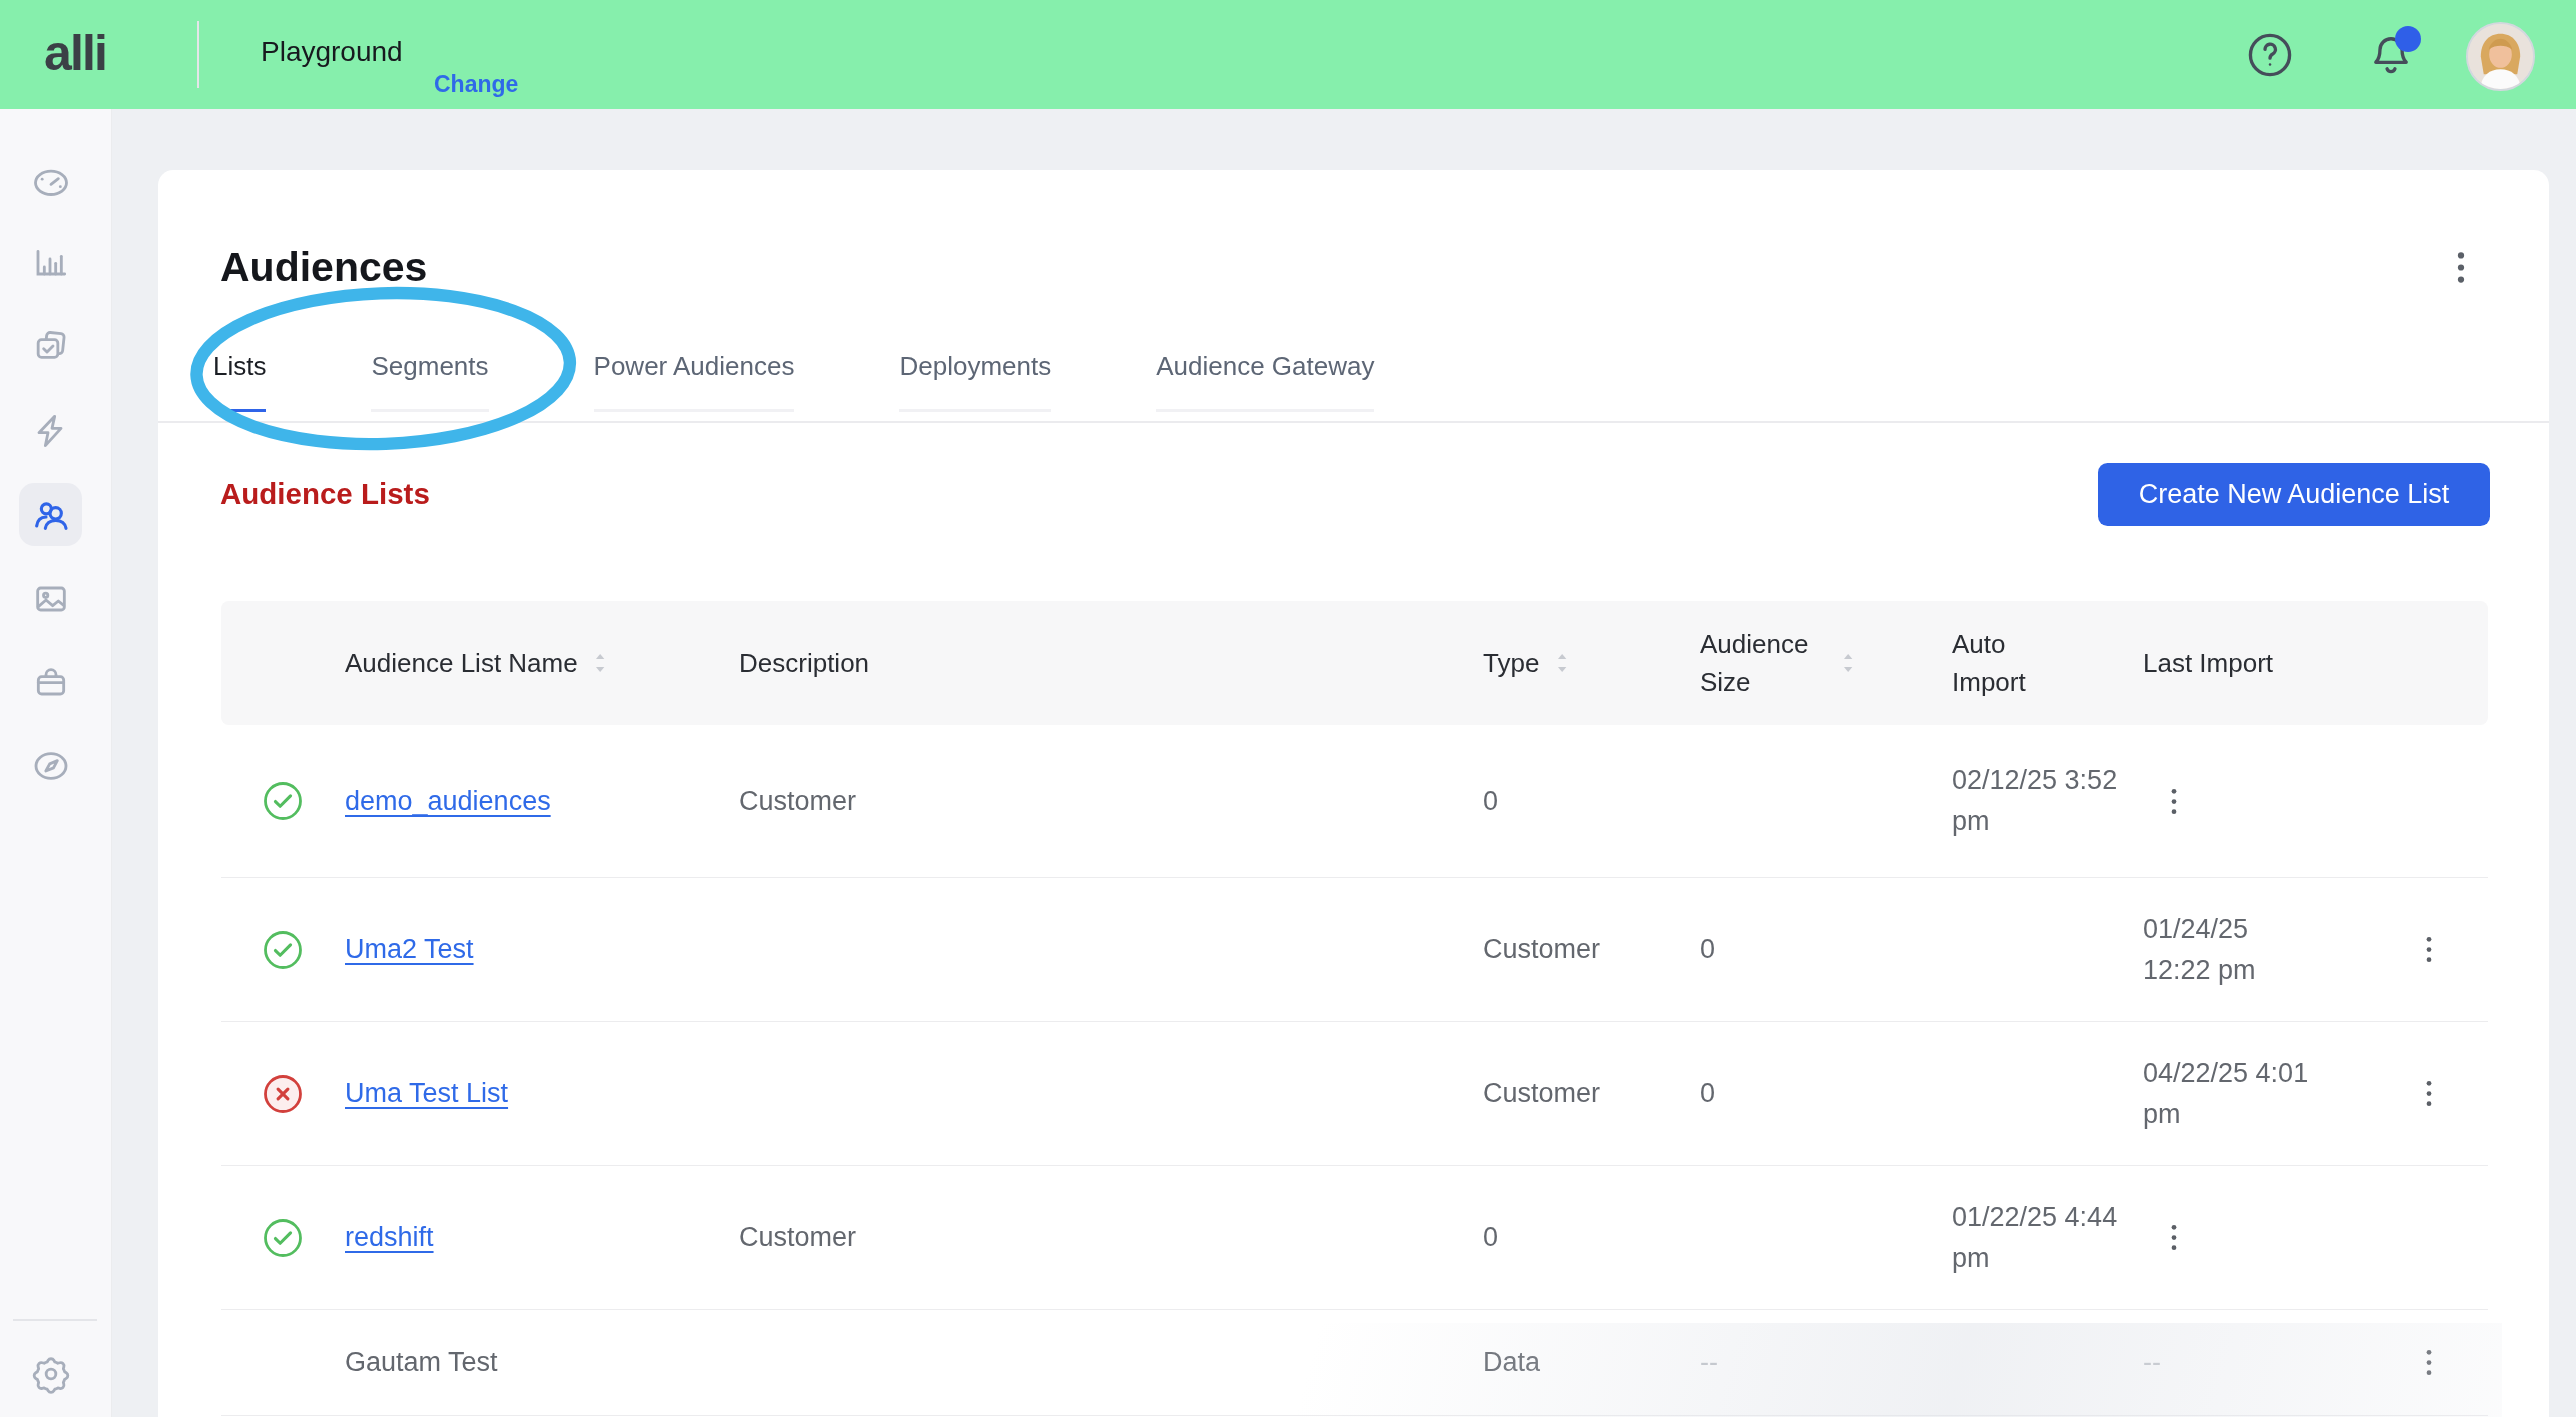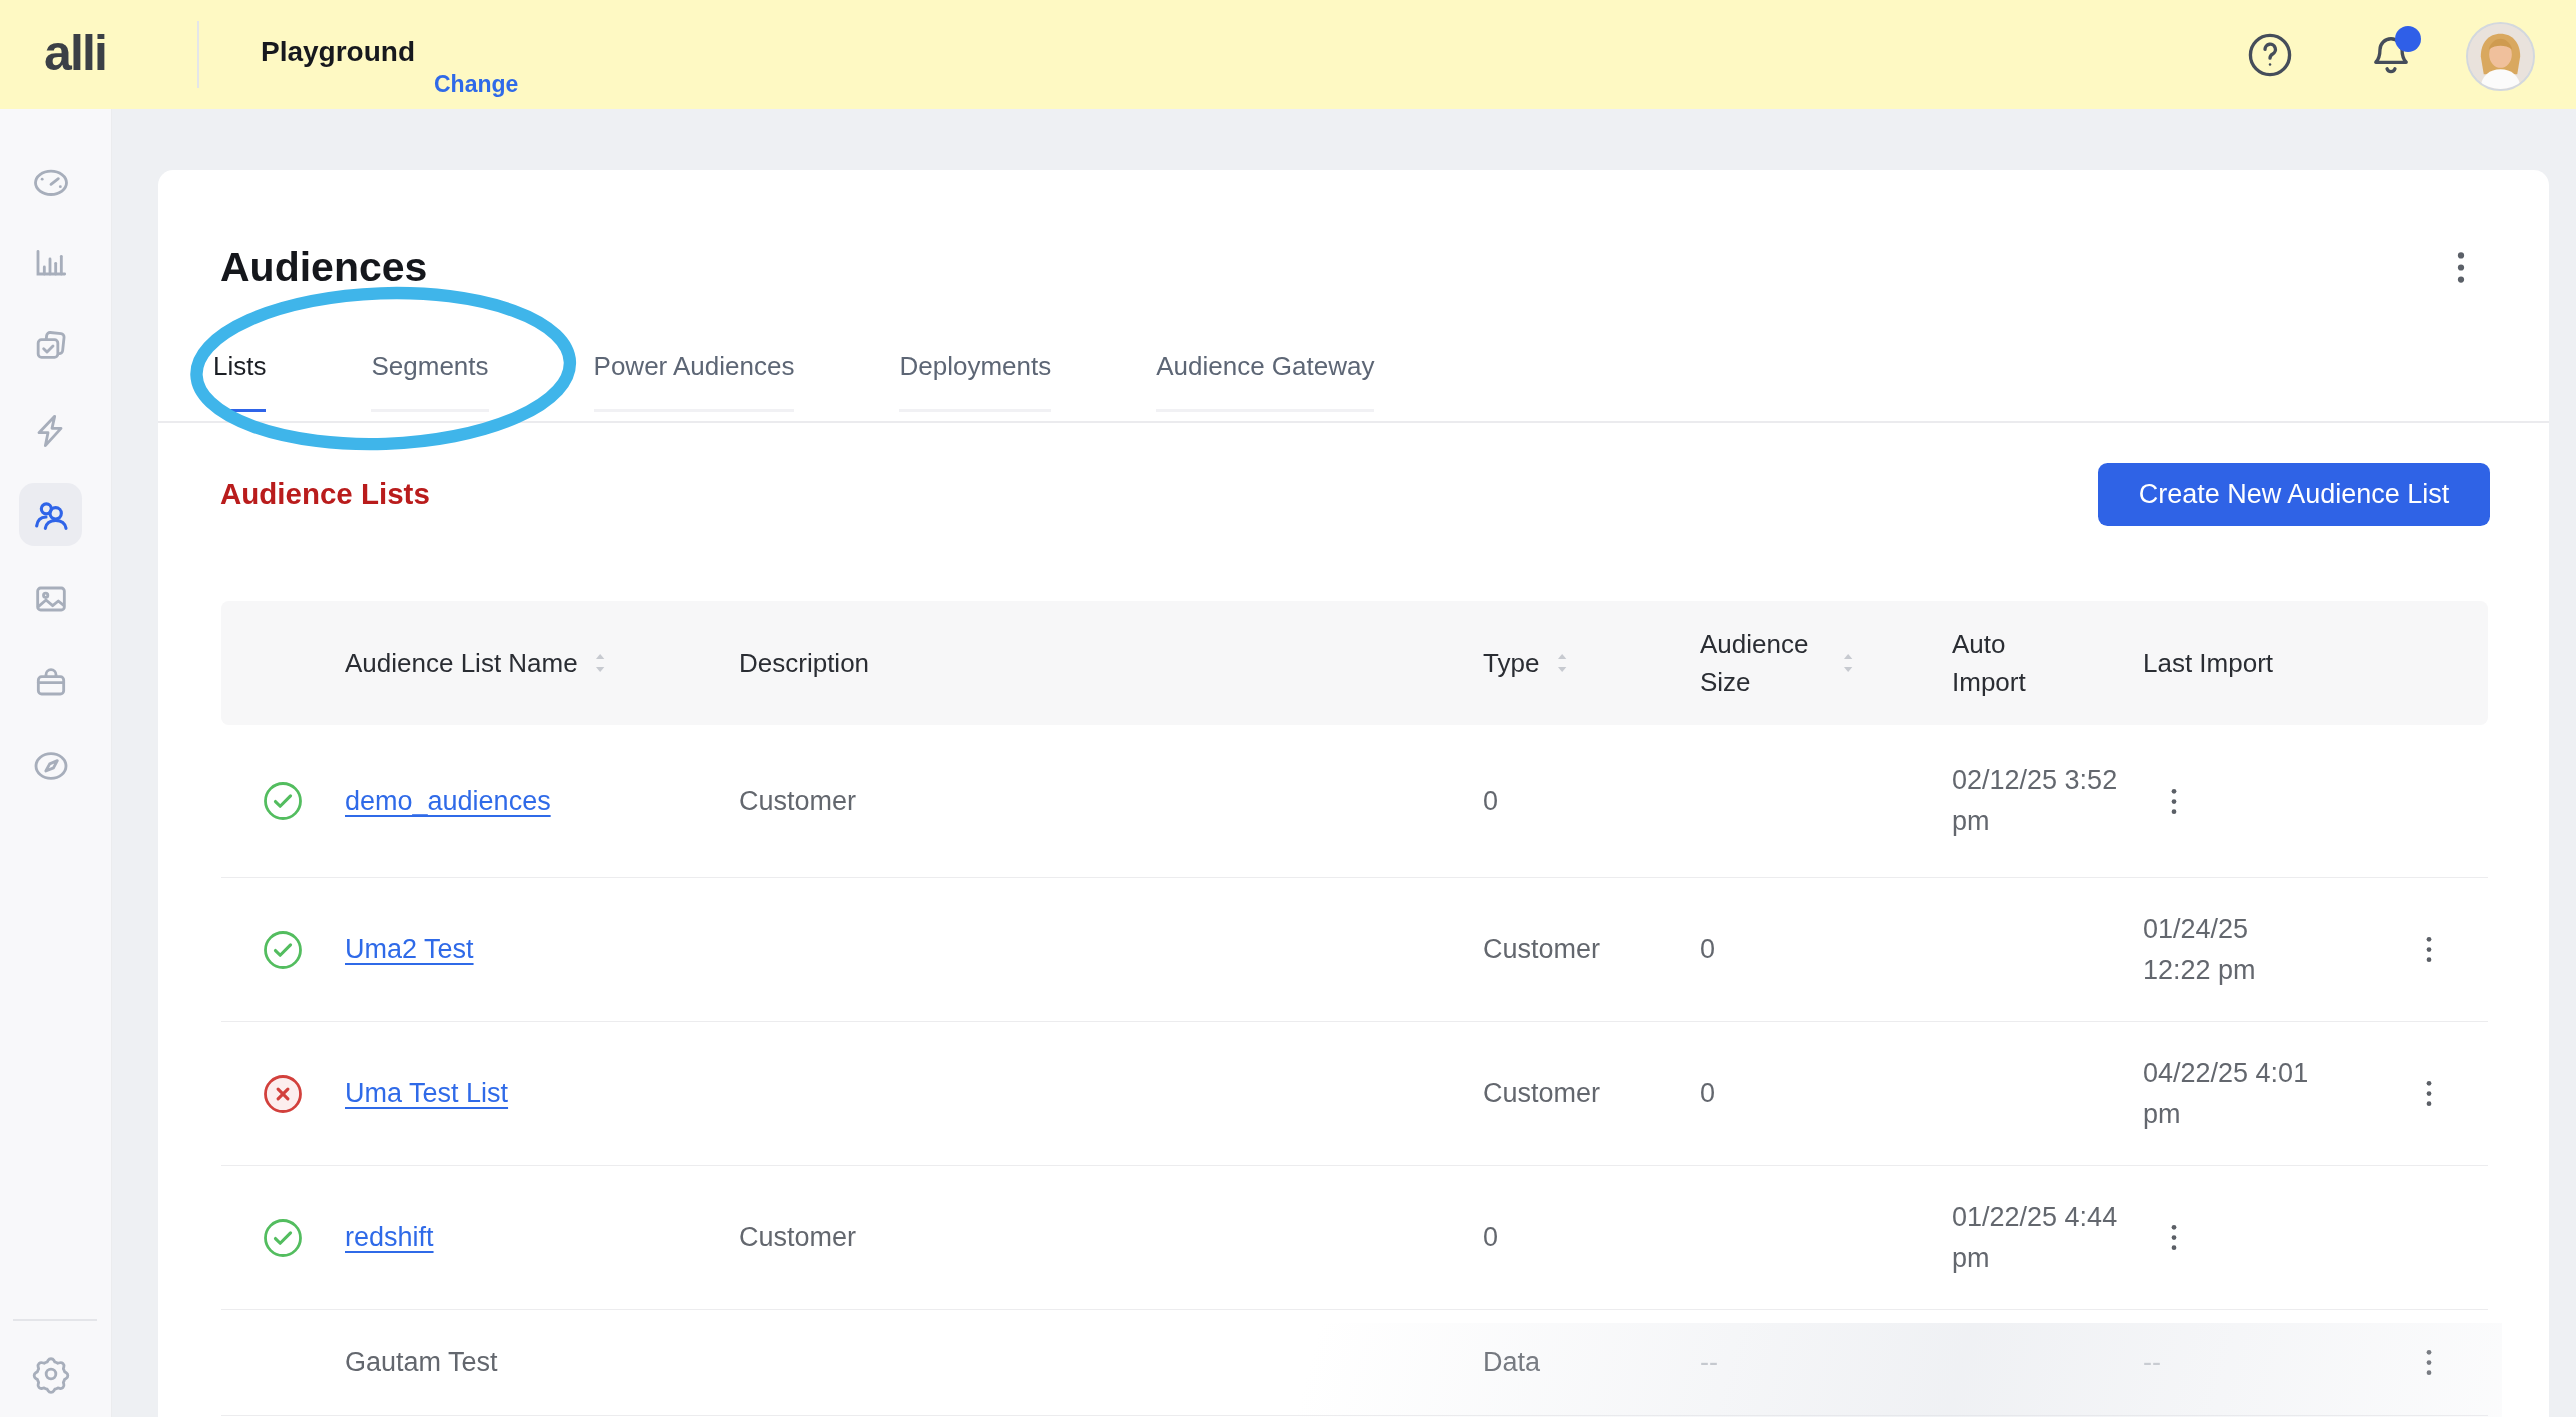--- a/index.html
+++ b/index.html
@@ -1,24 +1,24 @@
 <!DOCTYPE html>
 <html><head>
 <meta charset="utf-8">
 <style>
   html,body{margin:0;padding:0;background:#eef0f3;overflow:hidden;
     font-family:"Liberation Sans", sans-serif;}
   #app{position:relative;width:2576px;height:1418px;background:#eef0f3;overflow:hidden;}
 
   
-  .topbar{position:absolute;left:0;top:0;width:2576px;height:109px;background:#fef9c3;z-index:30;}
+  .topbar{position:absolute;left:0;top:0;width:2576px;height:109px;background:#86efac;z-index:30;}
   .logo{position:absolute;left:44px;top:25px;font-size:50px;font-weight:700;color:#3b4046;
     letter-spacing:-1.9px;line-height:57px;}
   .topbar-divider{position:absolute;left:197px;top:21px;width:1.9px;height:67px;background:#e4e6e9;}
-  .workspace{position:absolute;left:261px;top:36px;font-size:28px;font-weight:700;color:#17191e;}
+  .workspace{position:absolute;left:261px;top:36px;font-size:28px;font-weight:400;color:#17191e;}
   .change-link{position:absolute;left:434px;top:39px;font-size:23px;font-weight:600;color:#2f6ae8;cursor:pointer;margin-top:32px;}
   .top-icon{position:absolute;top:29.5px;width:50px;height:50px;color:#454d5a;cursor:pointer;}
   .help-btn{left:2245px;}
   .bell-btn{left:2366px;}
   .bell-dot{position:absolute;left:29px;top:-3.8px;width:26px;height:26px;border-radius:50%;background:#2f5fe8;}
   .avatar{position:absolute;left:2466px;top:22px;width:65px;height:65px;border-radius:50%;
     border:2.9px solid #d3d8de;overflow:hidden;cursor:pointer;background:#e9e2dc;}
 
   
   .sidebar{position:absolute;left:0;top:109px;width:111px;height:1309px;background:#f8f8fa;

